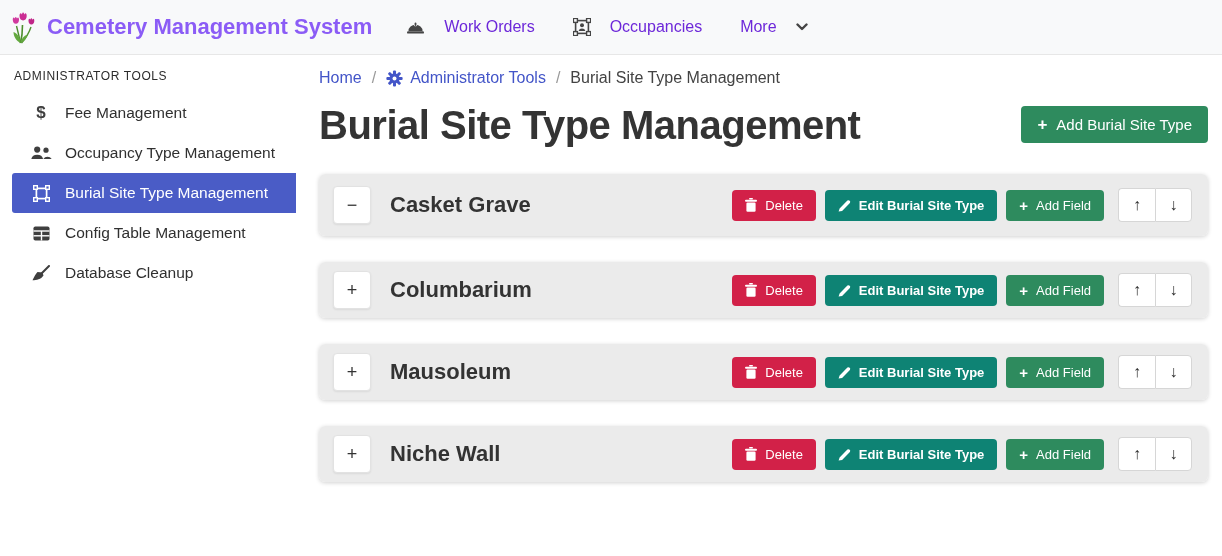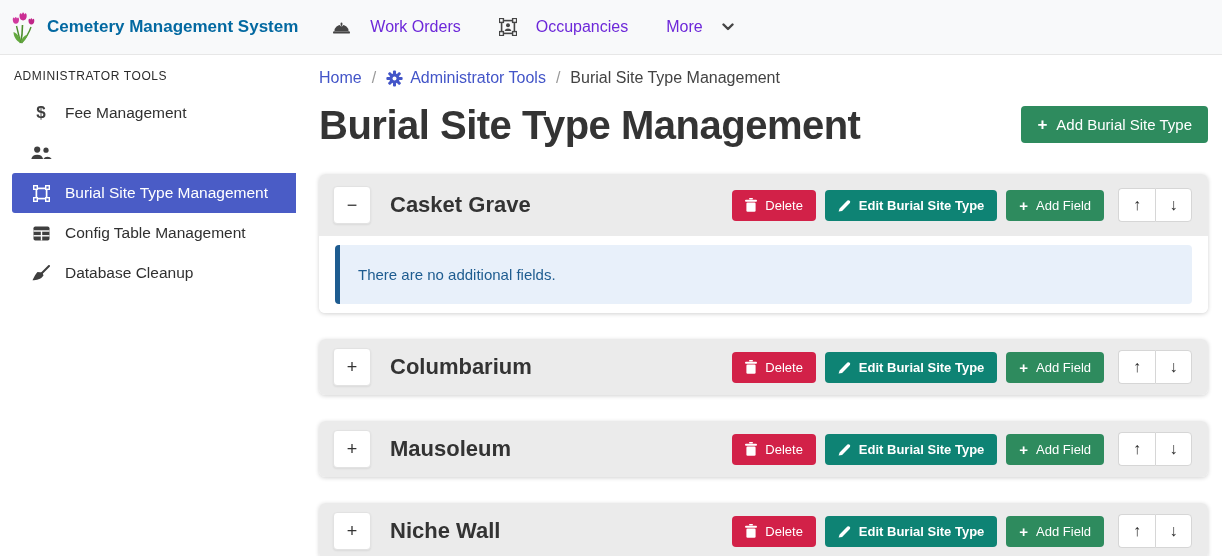--- a/index.html
+++ b/index.html
@@ -3,21 +3,21 @@
 <meta charset="utf-8">
 <style>
   * { margin:0; padding:0; box-sizing:border-box; }
   html,body { width:1222px; height:556px; overflow:hidden; background:#fff;
     font-family:"Liberation Sans", sans-serif; color:#333; }
 
   
   .navbar { height:55px; background:#f8f9fa; border-bottom:1px solid #e7e7e7;
     display:flex; align-items:center; padding:0 26px 0 12px; }
   .brand { display:flex; align-items:center; gap:8px; }
-  .brand-title { font-size:17px; font-weight:bold; color:#0369a1; }
+  .brand-title { font-size:22px; font-weight:bold; color:#8b5cf6; }
   .nav-links { display:flex; align-items:center; gap:38px; margin-left:34px; }
   .nav-link { display:flex; align-items:center; gap:19px; font-size:16px; color:#6d28d9; cursor:pointer; }
   .nav-right { margin-left:auto; display:flex; align-items:center; gap:9px; font-size:16px; color:#454545; cursor:pointer; }
 
   
   .layout { display:flex; height:501px; }
   .sidebar { width:296px; flex:0 0 296px; padding-top:10px; }
   .sidebar-heading { font-size:12px; letter-spacing:.6px; color:#2b2b2b; padding:4px 14px 10px 14px; }
   .side-item { display:flex; align-items:center; gap:12px; height:40px; margin-left:12px;
     padding-left:17px; font-size:15.5px; color:#303030; cursor:pointer; }
@@ -140,20 +140,21 @@
 
     <div class="side-item">
       <span class="ic">
         <svg width="21" height="14" viewBox="0 0 21 14" fill="#3f3f3f">
           <circle cx="6.2" cy="3.6" r="3.1"></circle>
           <path d="M0.3 13 A6 5.2 0 0 1 12.1 13 Z"></path>
           <circle cx="15" cy="4.2" r="2.6"></circle>
           <path d="M12.3 13 A4.8 4.4 0 0 1 20.7 13 Z"></path>
         </svg>
       </span>
+      <span>Occupancy Type Management</span>
     </div>
 
     <div class="side-item active">
       <span class="ic">
         <svg width="17" height="17" viewBox="0 0 17 17">
           <rect x="3.4" y="3.4" width="10.2" height="10.2" fill="none" stroke="#fff" stroke-width="1.7"></rect>
           <rect x="0.7" y="0.7" width="3.6" height="3.6" fill="#4a5cc6" stroke="#fff" stroke-width="1.4"></rect>
           <rect x="12.7" y="0.7" width="3.6" height="3.6" fill="#4a5cc6" stroke="#fff" stroke-width="1.4"></rect>
           <rect x="0.7" y="12.7" width="3.6" height="3.6" fill="#4a5cc6" stroke="#fff" stroke-width="1.4"></rect>
           <rect x="12.7" y="12.7" width="3.6" height="3.6" fill="#4a5cc6" stroke="#fff" stroke-width="1.4"></rect>
@@ -249,23 +250,20 @@
             <button class="btn btn-addfield">
               <span class="plus-glyph">+</span>
               <span>Add Field</span>
             </button>
             <div class="arrow-group">
               <button class="arrow-btn up">↑</button>
               <button class="arrow-btn down">↓</button>
             </div>
           </div>
         </div>
-        <div class="card-body">
-          <div class="alert-info">There are no additional fields.</div>
-        </div>
       </section>
 
       <section class="card">
         <div class="card-header">
           <button class="collapse-btn">+</button>
           <h2 class="card-title">Columbarium</h2>
           <div class="card-actions">
             <button class="btn btn-delete">
               <span>
                   <svg width="12" height="14" viewBox="0 0 12 14" fill="#fff">

